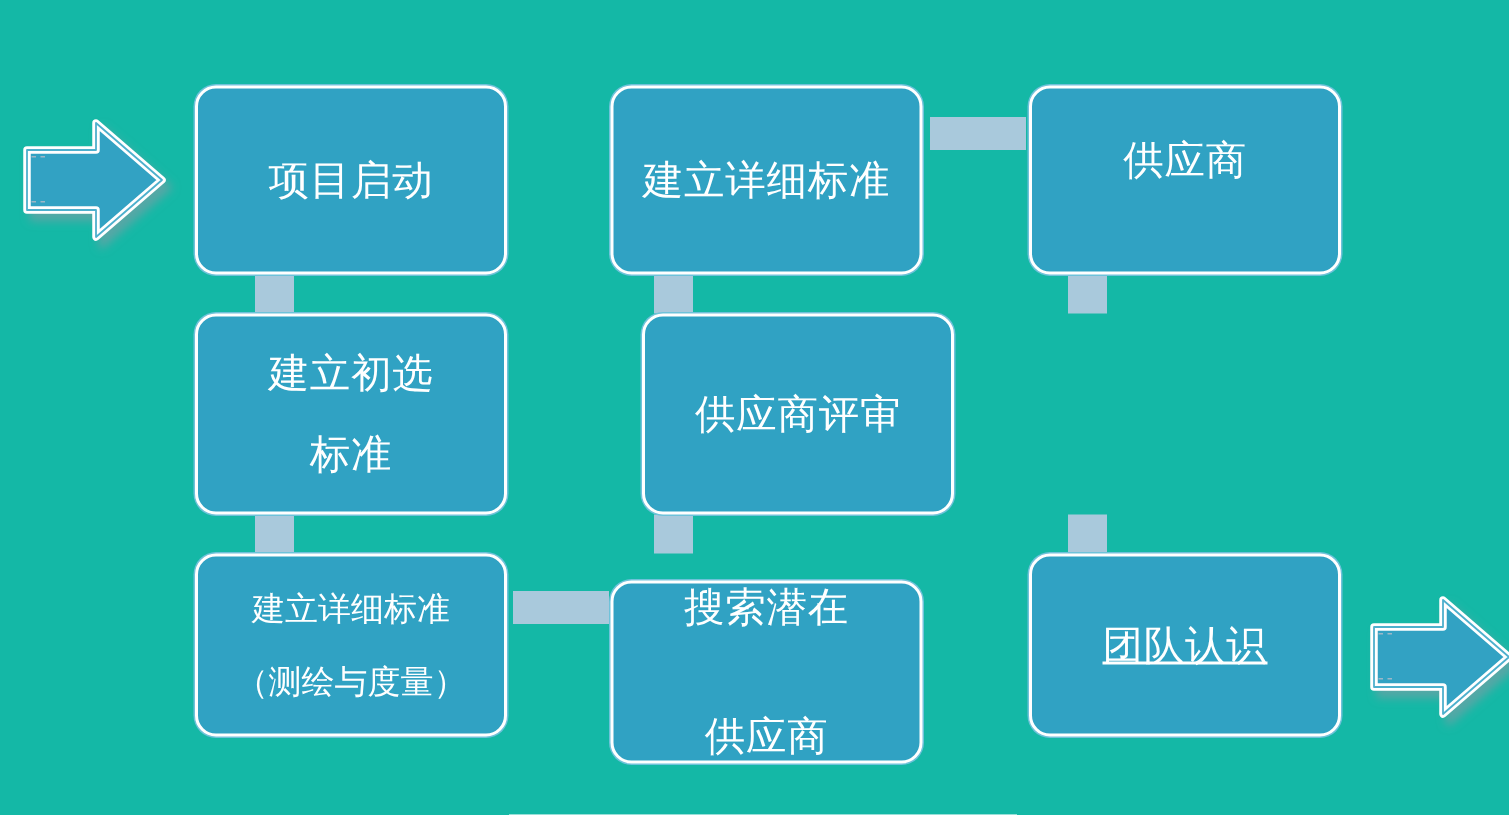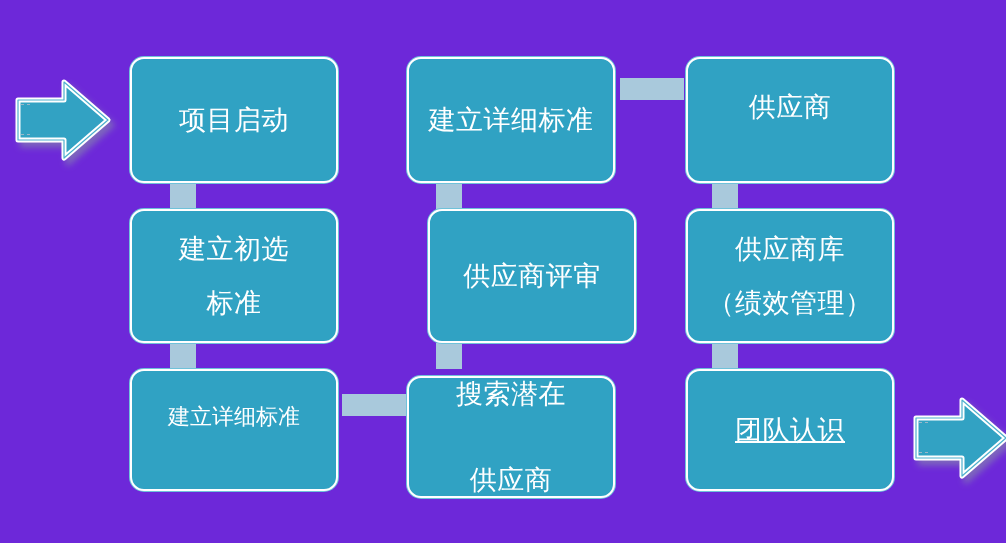--- a/index.html
+++ b/index.html
@@ -9,21 +9,21 @@
     height: 543px;
     background: #ffffff;
     font-family: "Liberation Sans", "DejaVu Sans", sans-serif;
     overflow: hidden;
   }
 
   #canvas {
     position: relative;
     width: 1006px;
     height: 543px;
-    background: #6d28d9;
+    background: #14b8a6;
   }
 
   
   .node {
     position: absolute;
     background: #30a2c3;
     border: 2px solid #ffffff;
     border-radius: 14px;
     box-shadow: 0 0 0 1px #6fc2da;
     display: flex;
@@ -123,41 +123,38 @@
     <span class="line">项目启动</span>
   </div>
 
   <div class="node two-line" style="left:130px; top:209px; width:208px; height:134px;align-items:center;">
     <span class="line">建立初选</span>
     <span class="line">标准</span>
   </div>
 
   <div class="node two-line overflow" style="left:130px; top:369px; width:208px; height:122px;">
     <span class="line">建立详细标准</span>
+    <span class="line">（测绘与度量）</span>
   </div>
 
   <div class="node" style="left:407px; top:57px; width:208px; height:126px;">
     <span class="line">建立详细标准</span>
   </div>
 
   <div class="node" style="left:428px; top:209px; width:208px; height:134px;font-family:Liberation Serif, serif;">
     <span class="line">供应商评审</span>
   </div>
 
-  <div class="node two-line" style="left:407px; top:376px; width:208px; height:122px;gap:32px;">
+  <div class="node two-line" style="left:407px; top:387px; width:208px; height:122px;gap:32px;">
     <span class="line">搜索潜在</span>
     <span class="line">供应商</span>
   </div>
 
   <div class="node two-line" style="left:686px; top:57px; width:208px; height:126px;">
     <span class="line">供应商</span>
   </div>
 
-  <div class="node two-line" style="left:686px; top:209px; width:208px; height:134px;">
-    <span class="line">供应商库</span>
-    <span class="line">（绩效管理）</span>
-  </div>
 
   <div class="node" style="left:686px; top:369px; width:208px; height:122px;text-decoration:underline;">
     <span class="line">团队认识</span>
   </div>
 
 </div>
 
 </body></html>

